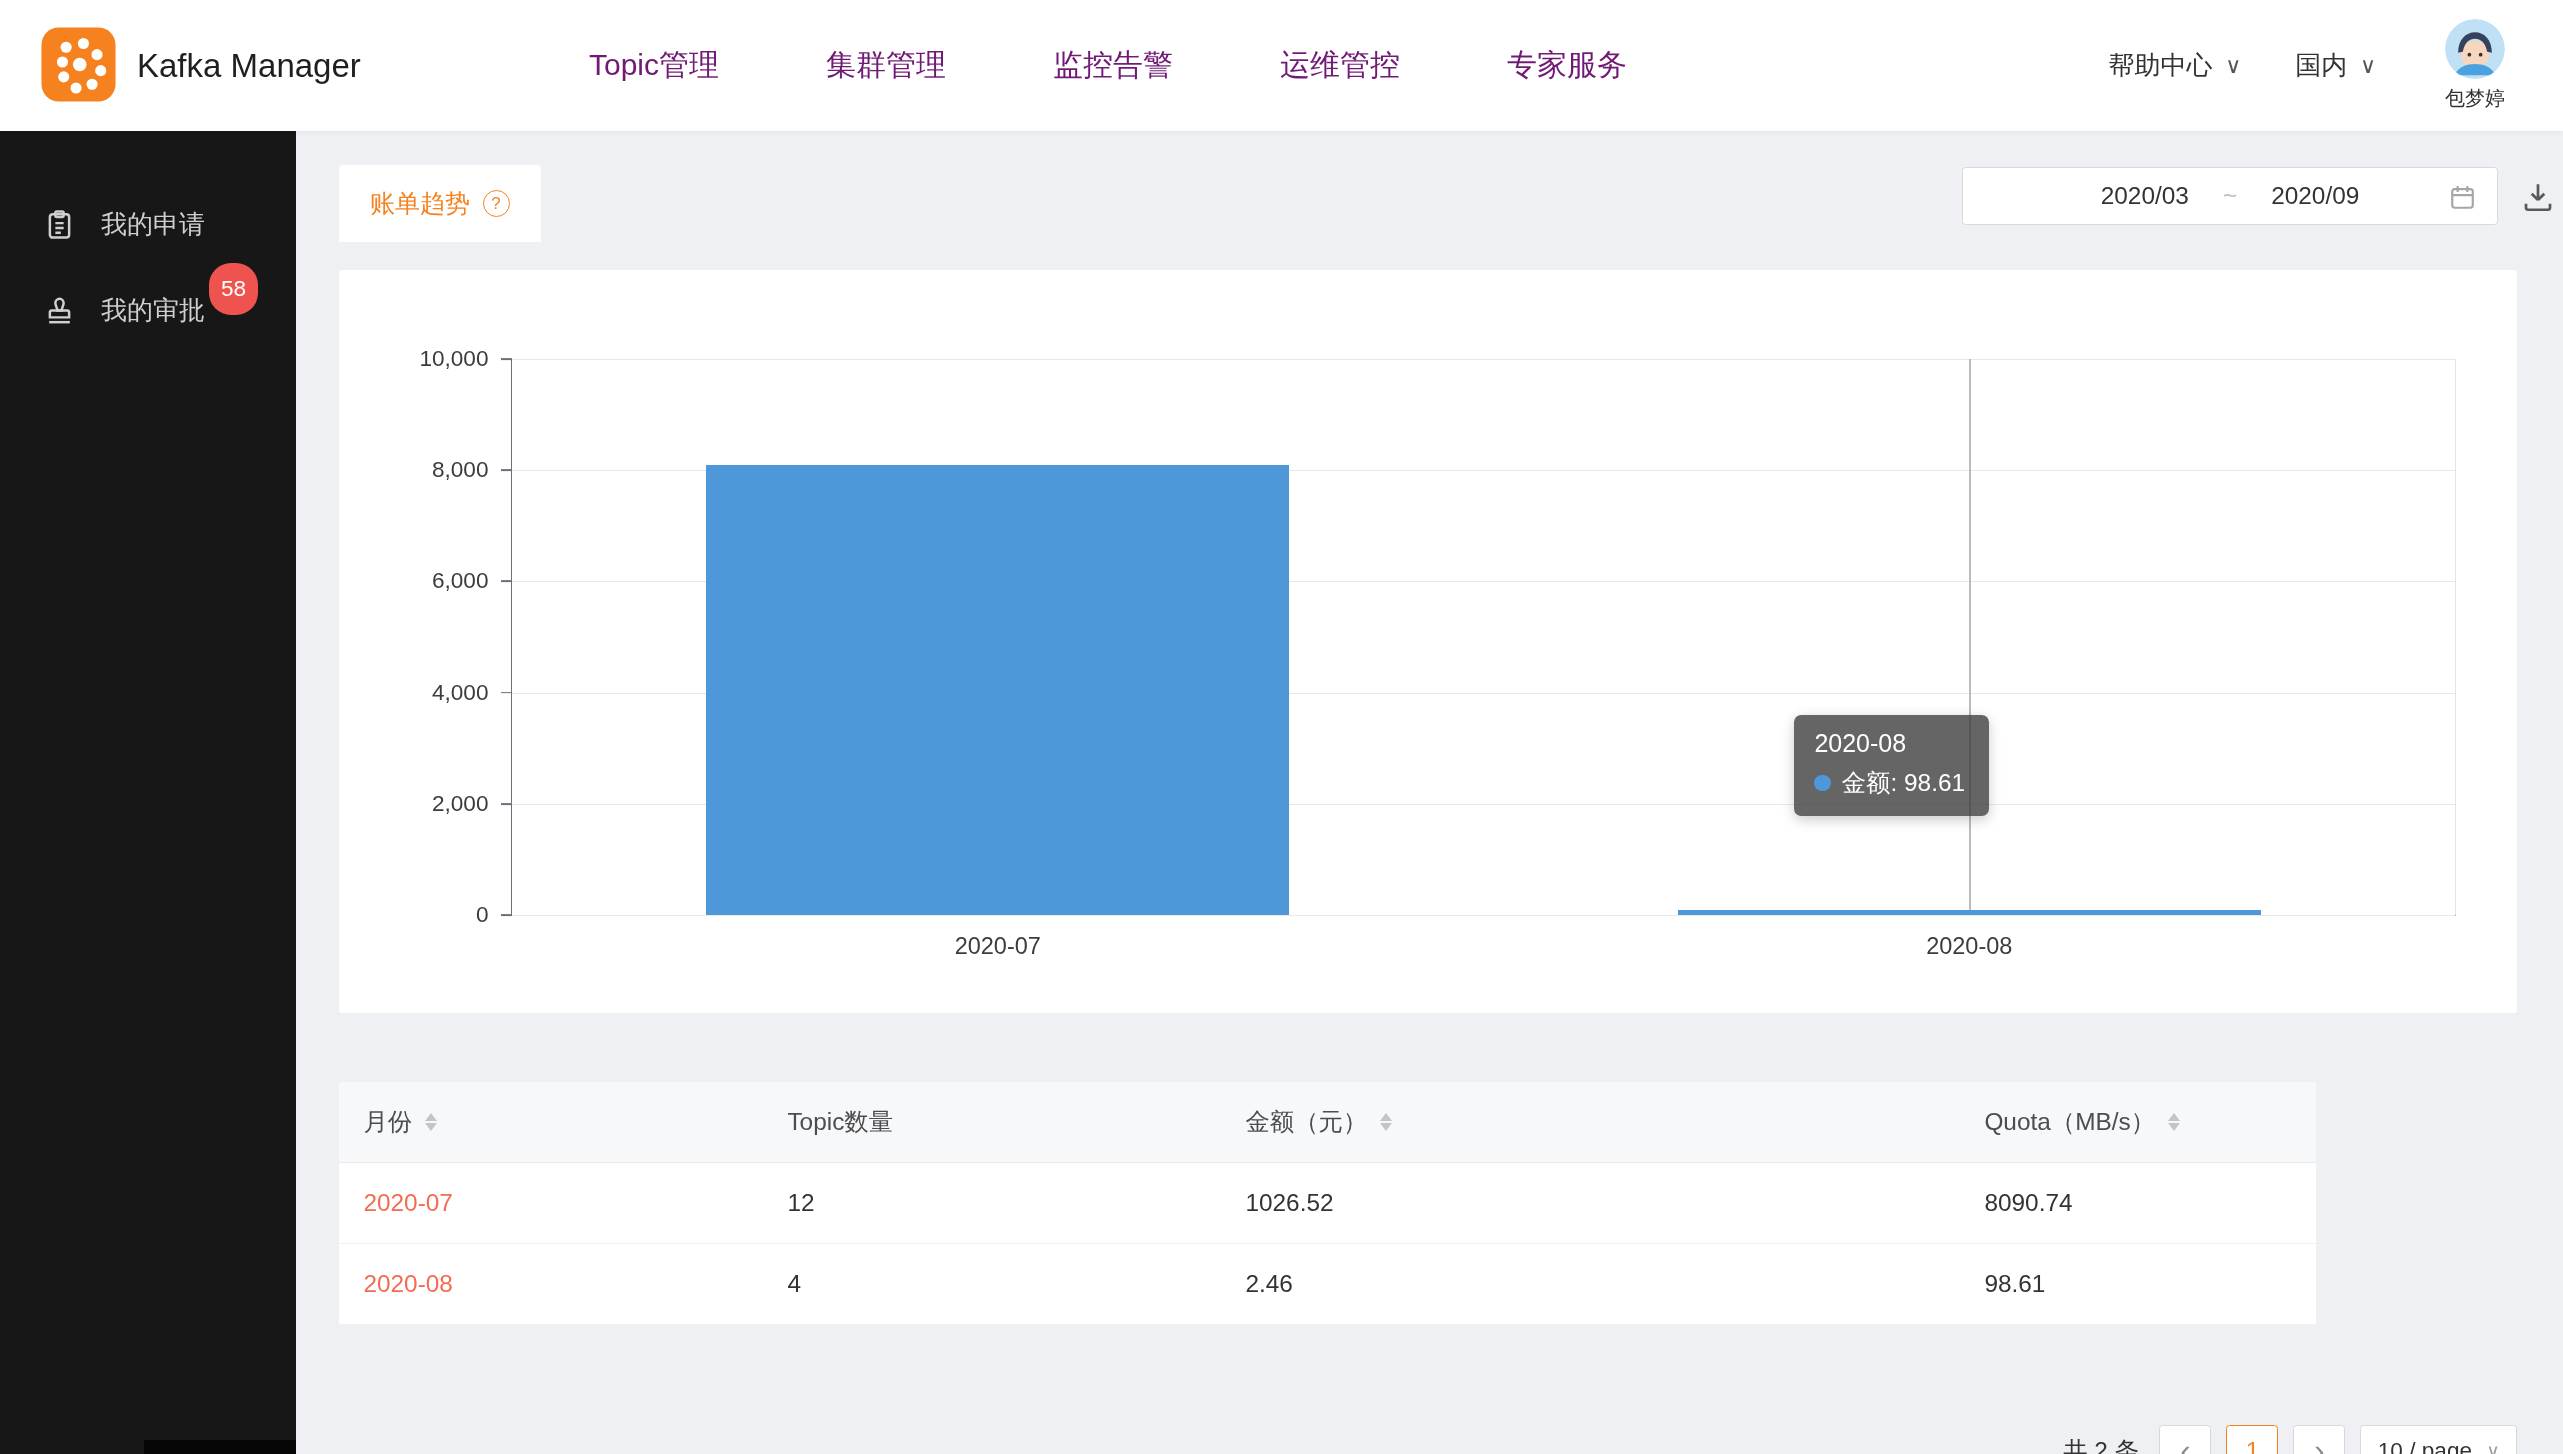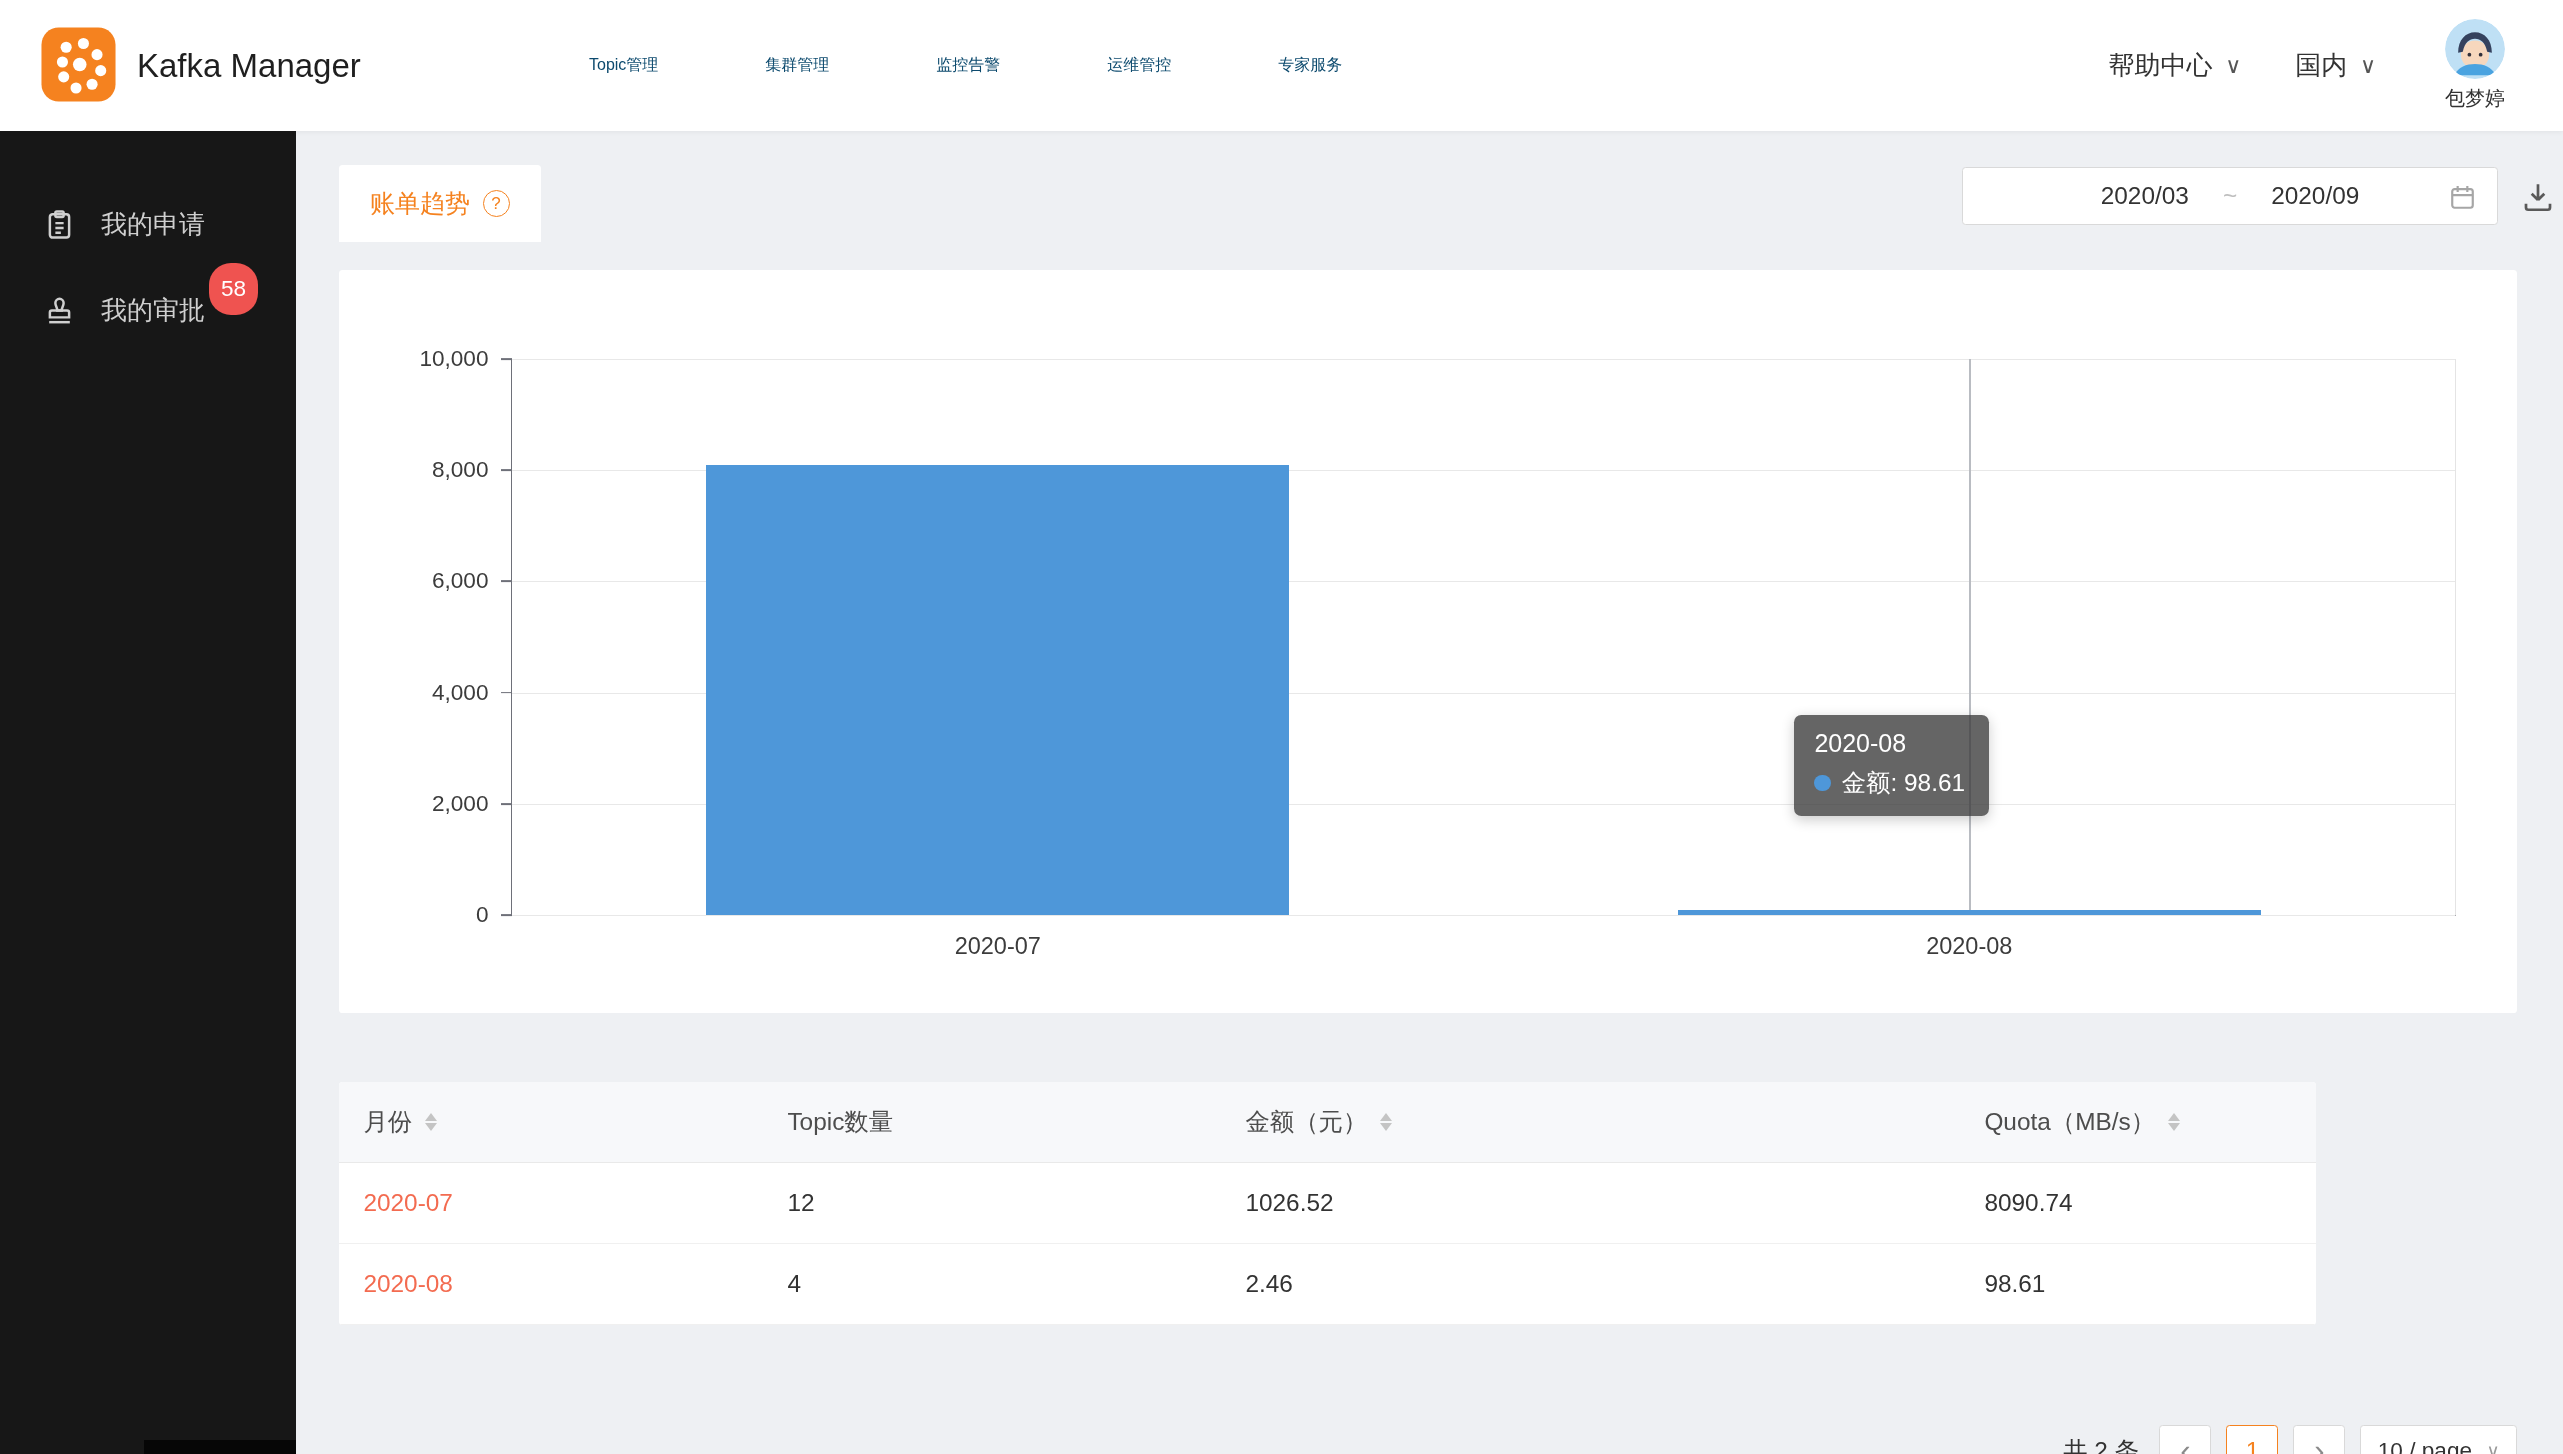--- a/index.html
+++ b/index.html
@@ -4,21 +4,21 @@
 <style>
   * { margin:0; padding:0; box-sizing:border-box; }
   html,body { width:2563px; height:1454px; font-family:"Liberation Sans","DejaVu Sans",sans-serif; background:#eef0f3; overflow:hidden; }
   .page { position:relative; width:2563px; height:1454px; }
 
   
   .header { position:absolute; top:0; left:0; width:100%; height:131px; background:#fff; z-index:20; box-shadow:0 1.8px 5.4px rgba(0,0,0,.06); }
   .logo { position:absolute; left:39px; top:25px; width:79px; height:79px; }
   .app-title { position:absolute; left:137px; top:0; height:170px; line-height:131px; font-size:33px; font-weight:500; color:#1f1f1f; }
   .main-nav { position:absolute; left:589px; top:0; height:131px; display:flex; align-items:center; gap:107px; }
-  .main-nav span { font-size:16px; color:#0c4a6e; cursor:pointer; white-space:nowrap; }
+  .main-nav span { font-size:30px; color:#701a75; cursor:pointer; white-space:nowrap; }
   .h-right { position:absolute; right:43px; top:0; height:131px; display:flex; align-items:center; gap:54px; }
   .h-link { font-size:26px; color:#333; display:flex; align-items:center; gap:12.6px; cursor:pointer; white-space:nowrap; }
   .chev { font-size:22px; color:#555; }
   .userbox { display:flex; flex-direction:column; align-items:center; width:90px; }
   .avatar { width:60px; height:60px; border-radius:50%; overflow:hidden; }
   .username { font-size:20px; color:#333; margin-top:5.4px; white-space:nowrap; }
 
   
   .sidebar { position:absolute; left:0; top:131px; width:296px; height:1323px; background:#171717; padding-top:50px; z-index:15; }
   .side-item { position:relative; height:86px; display:flex; align-items:center; padding-left:43px; gap:25px; color:#cfcfcf; font-size:26px; cursor:pointer; }

